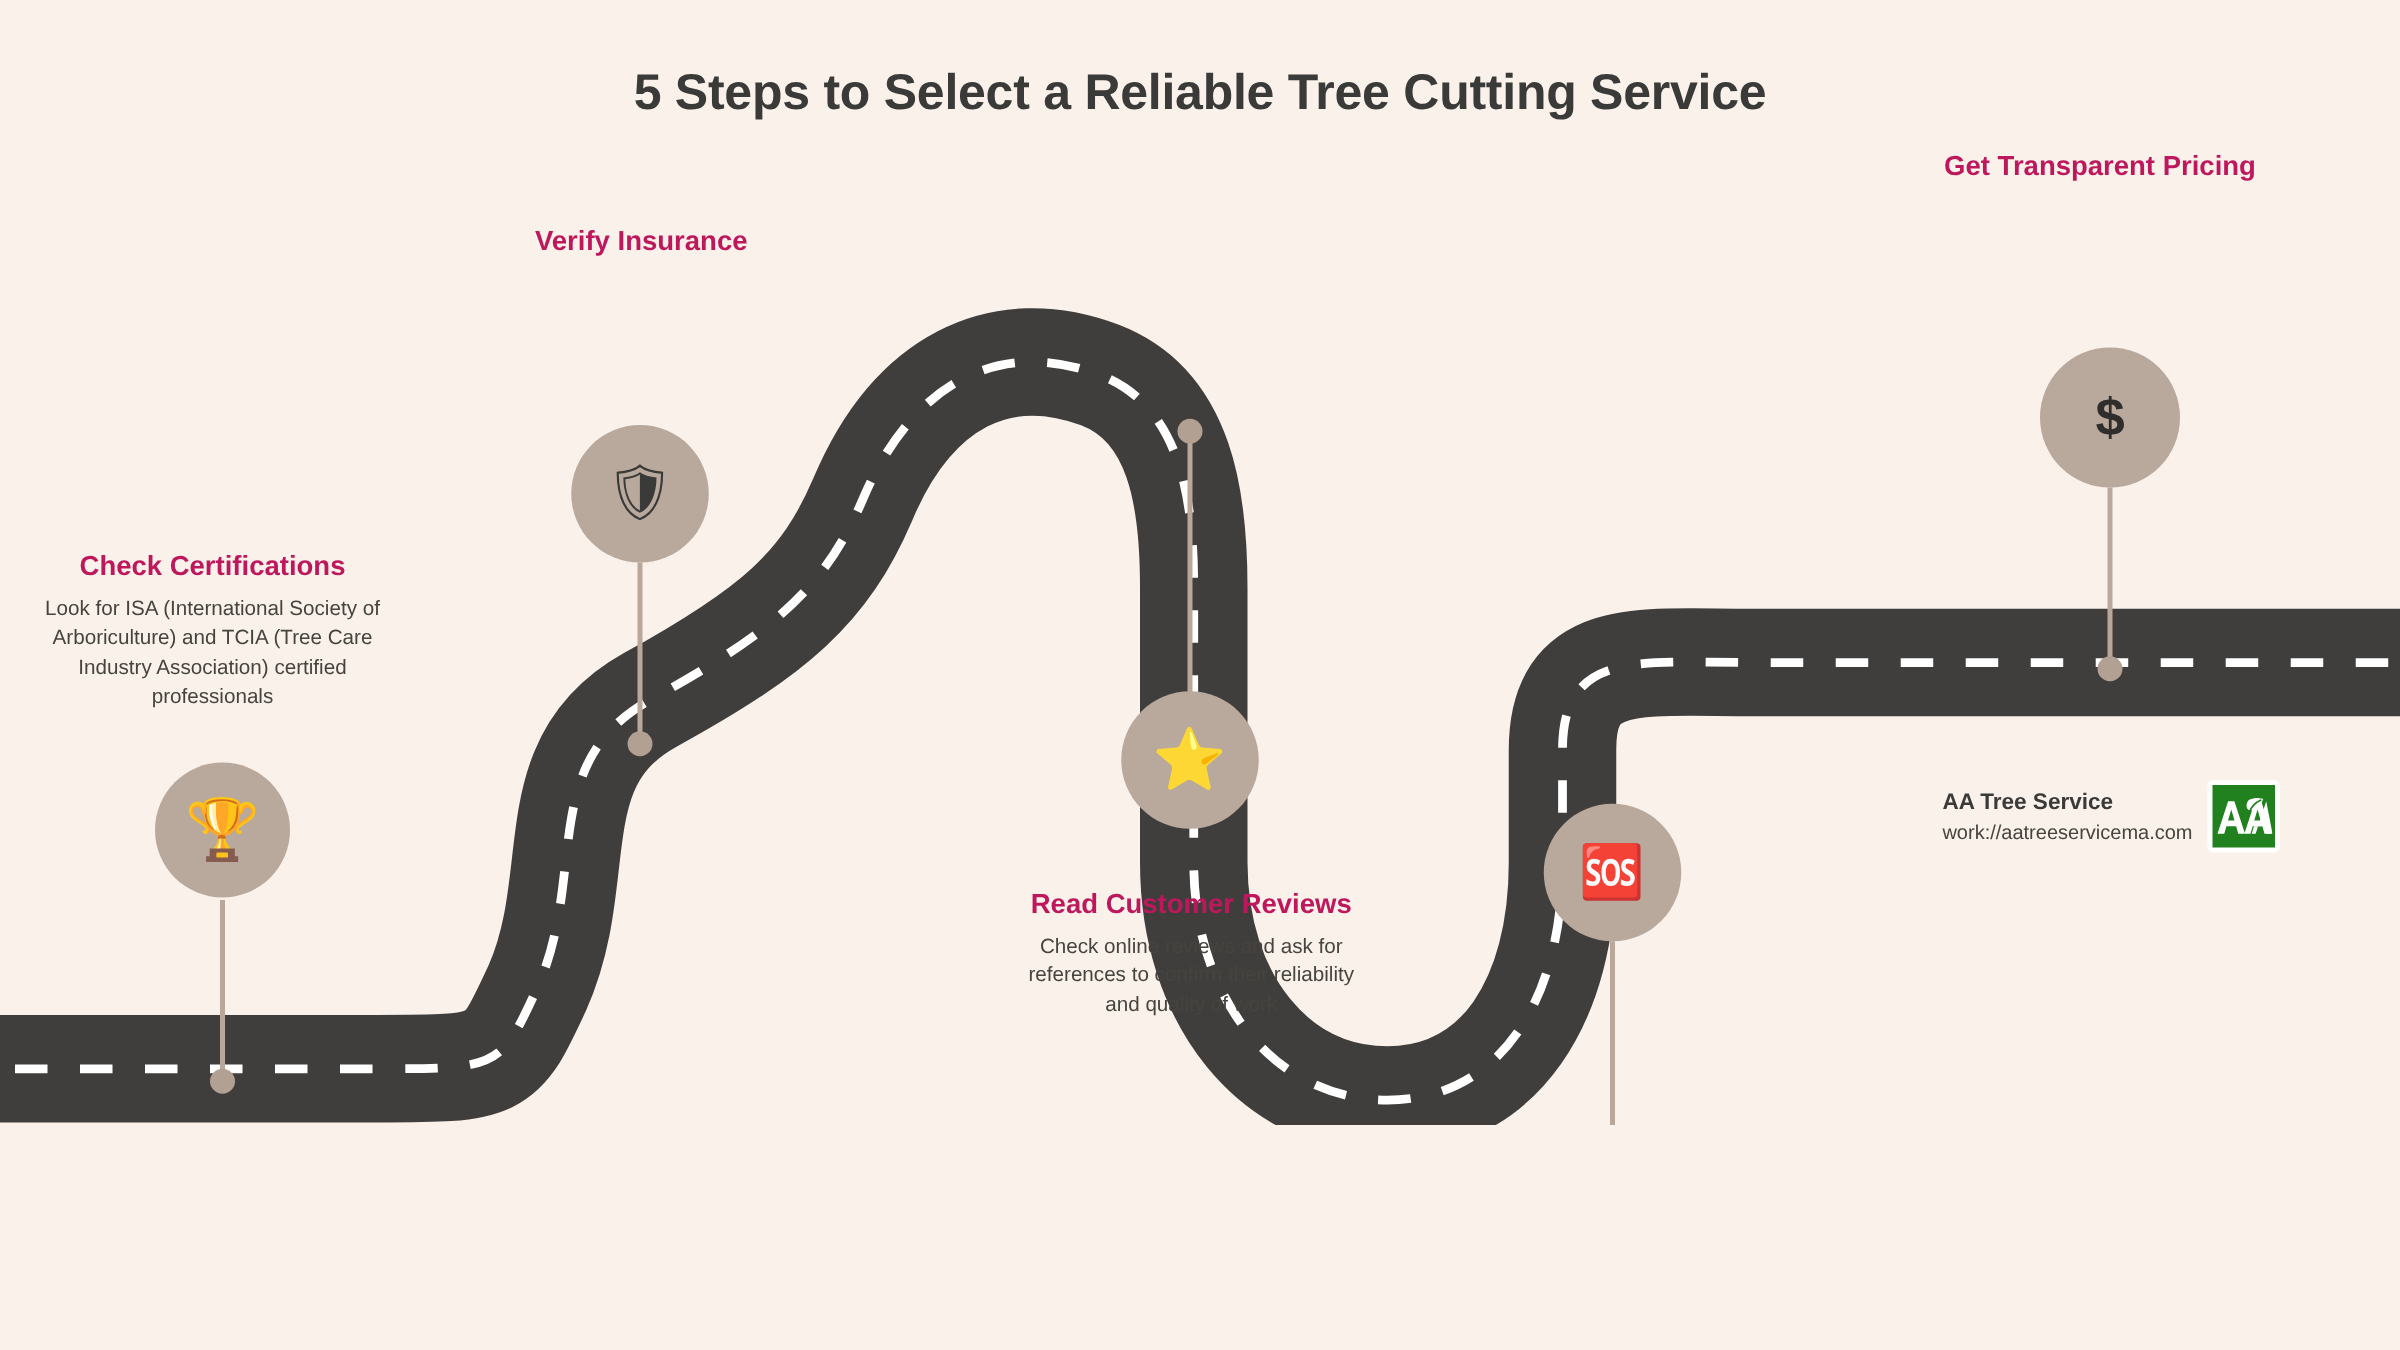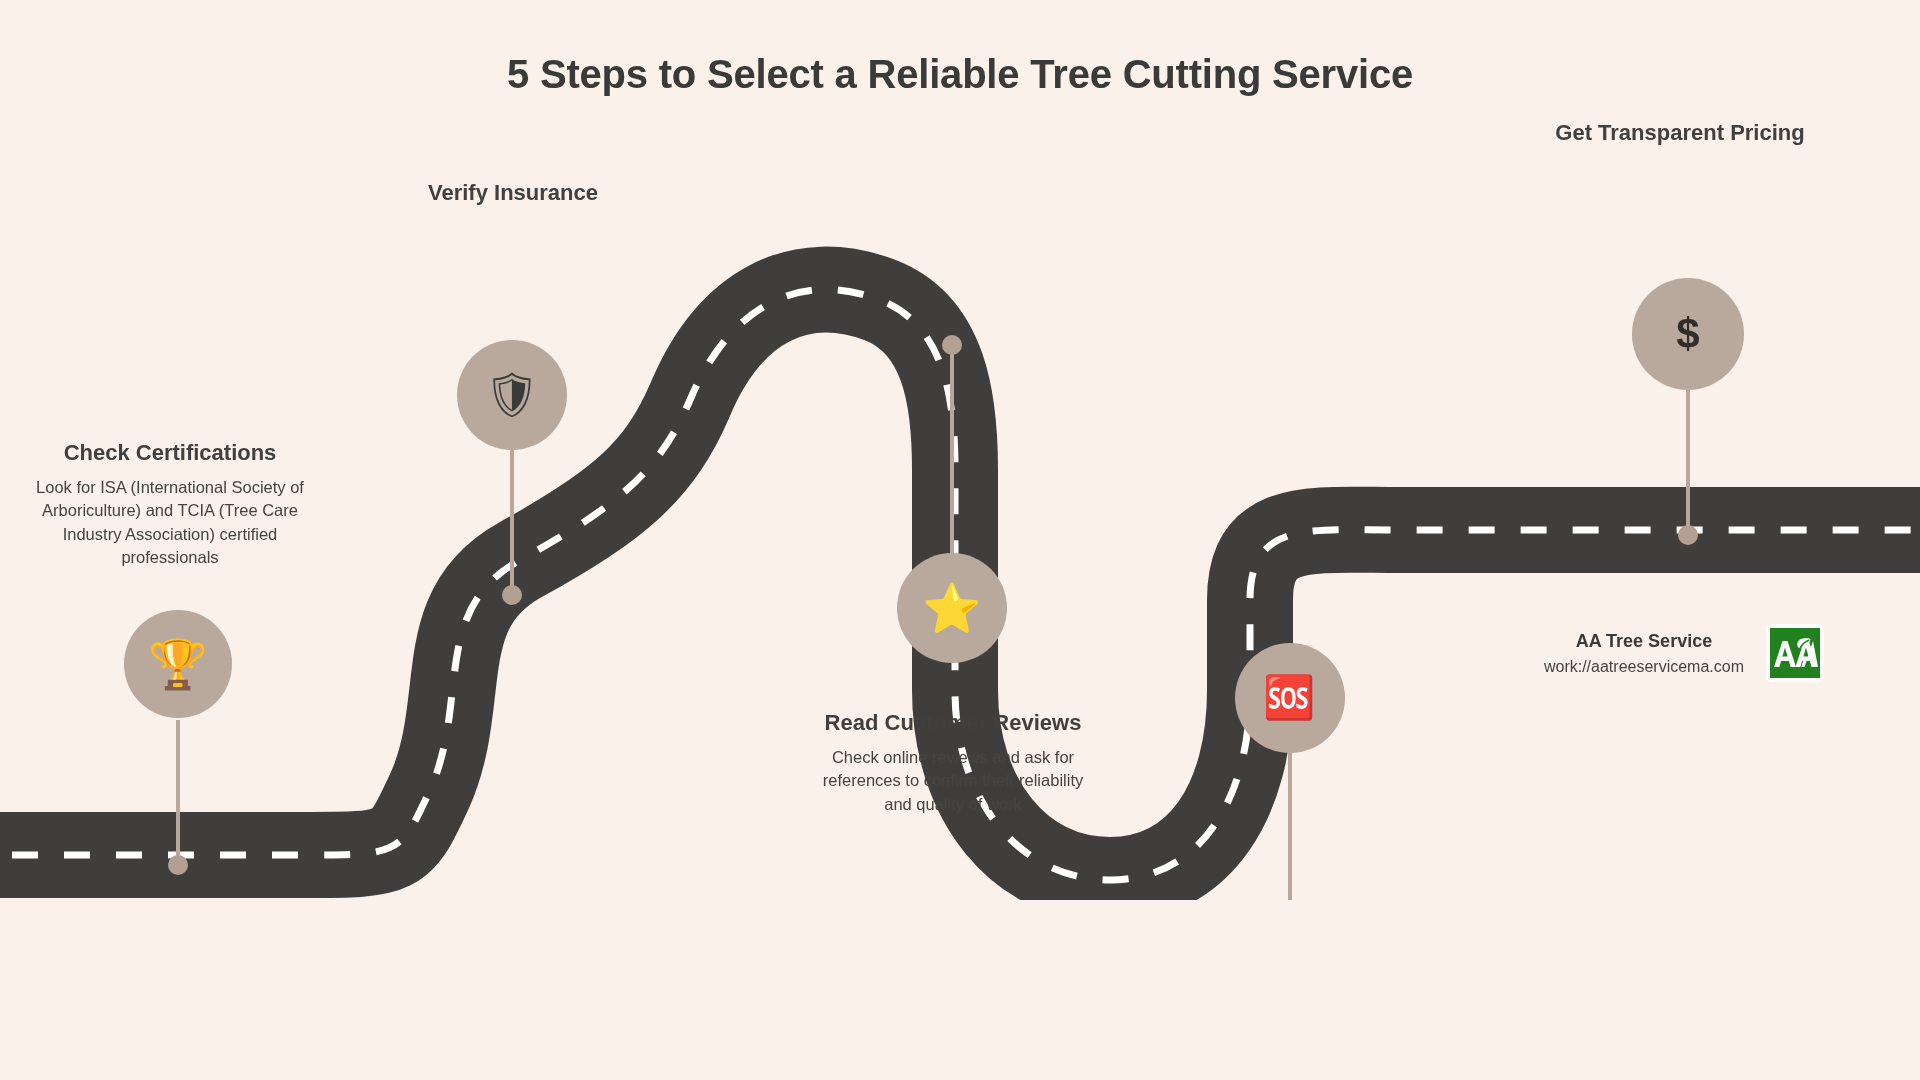--- a/index.html
+++ b/index.html
@@ -27,21 +27,21 @@
     letter-spacing:-0.2px;
     color:#3a3a38;
     line-height:1.1;
   }
 
   
   .step-text{position:absolute;text-align:center;}
   .step-title{
     font-size:22px;
     font-weight:bold;
-    color:#404040;
+    color:#be185d;
     line-height:1.35;
     margin:0 0 8px 0;
   }
   .step-desc{
     font-size:16.5px;
     line-height:1.42;
     color:#46443f;
     margin:0;
   }
 
@@ -86,21 +86,21 @@
 
   
   .brand{
     position:absolute;
     right:96px;
     bottom:218px;
     display:flex;
     align-items:center;
     gap:0px;
   }
-  .brand-textwrap{text-align:center;padding-right:22px;}
+  .brand-textwrap{text-align:left;padding-right:12px;}
   .brand-name{font-size:18px;font-weight:bold;color:#3a3a38;line-height:1.5;}
   .brand-url{font-size:16px;color:#46443f;line-height:1.5;}
   .brand-logo{
     width:58px;height:58px;
     background:#ffffff;
     border-radius:5px;
     padding:4px;
     box-sizing:border-box;
     display:flex;align-items:center;justify-content:center;
   }

